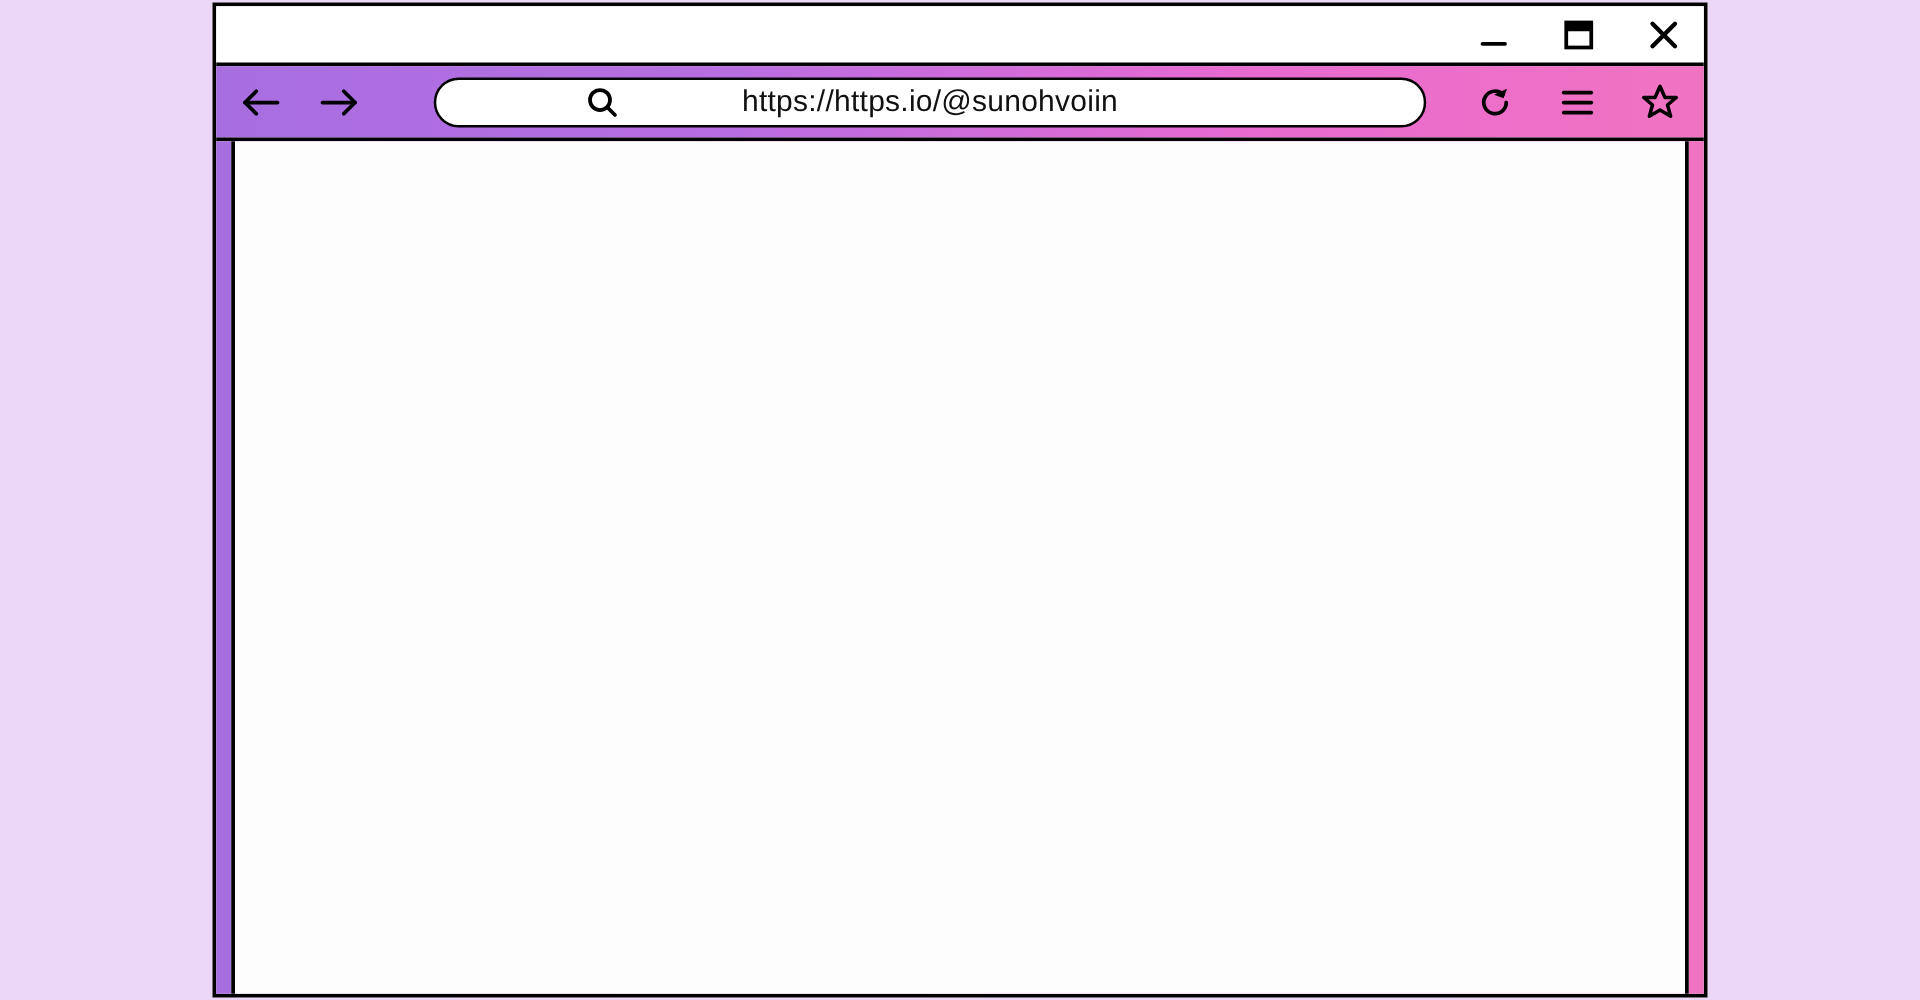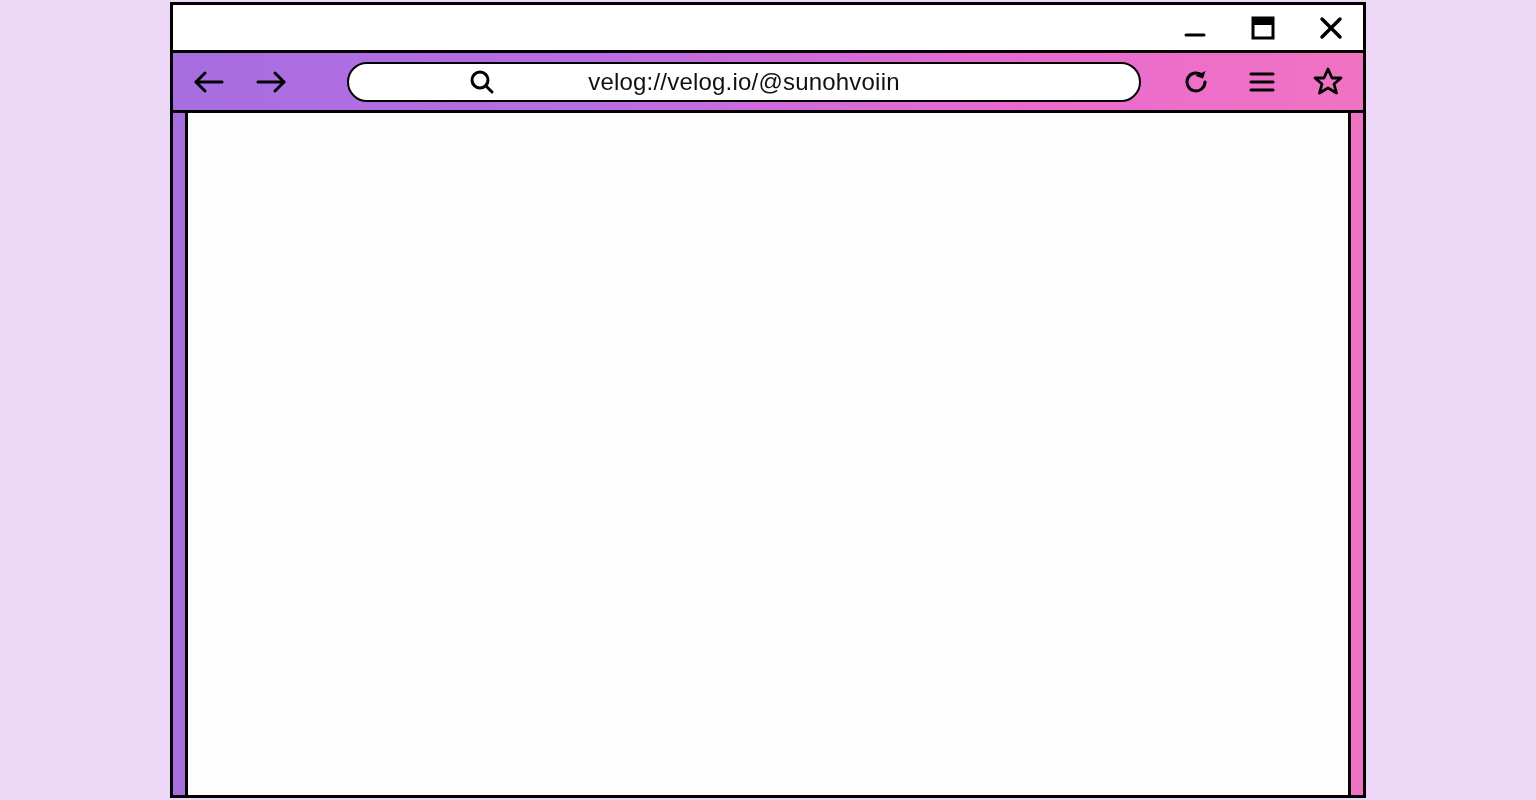--- a/index.html
+++ b/index.html
@@ -174,21 +174,21 @@
       </div>
     </div>
 
     <div class="address-bar">
       <span class="search-icon-wrap">
         <svg width="26" height="26" viewBox="0 0 26 26">
           <circle cx="11" cy="11" r="8" fill="none" stroke="#000" stroke-width="3"></circle>
           <line x1="17" y1="17" x2="23" y2="23" stroke="#000" stroke-width="3" stroke-linecap="round"></line>
         </svg>
       </span>
-      <span class="url-text">velog://velog.io/@sunohvoiin</span>
+      <span class="url-text">https://https.io/@sunohvoiin</span>
     </div>
 
     <div class="right-icons">
       <div class="icon-btn">
         <span>
           <svg width="28" height="28" viewBox="0 0 28 28">
             <path d="M 23 14 A 9 9 0 1 1 20.4 7.6" fill="none" stroke="#000" stroke-width="3" stroke-linecap="round"></path>
             <polygon points="22,2 22,10 14,10" fill="#000" transform="rotate(20 20 7)"></polygon>
           </svg>
         </span>

